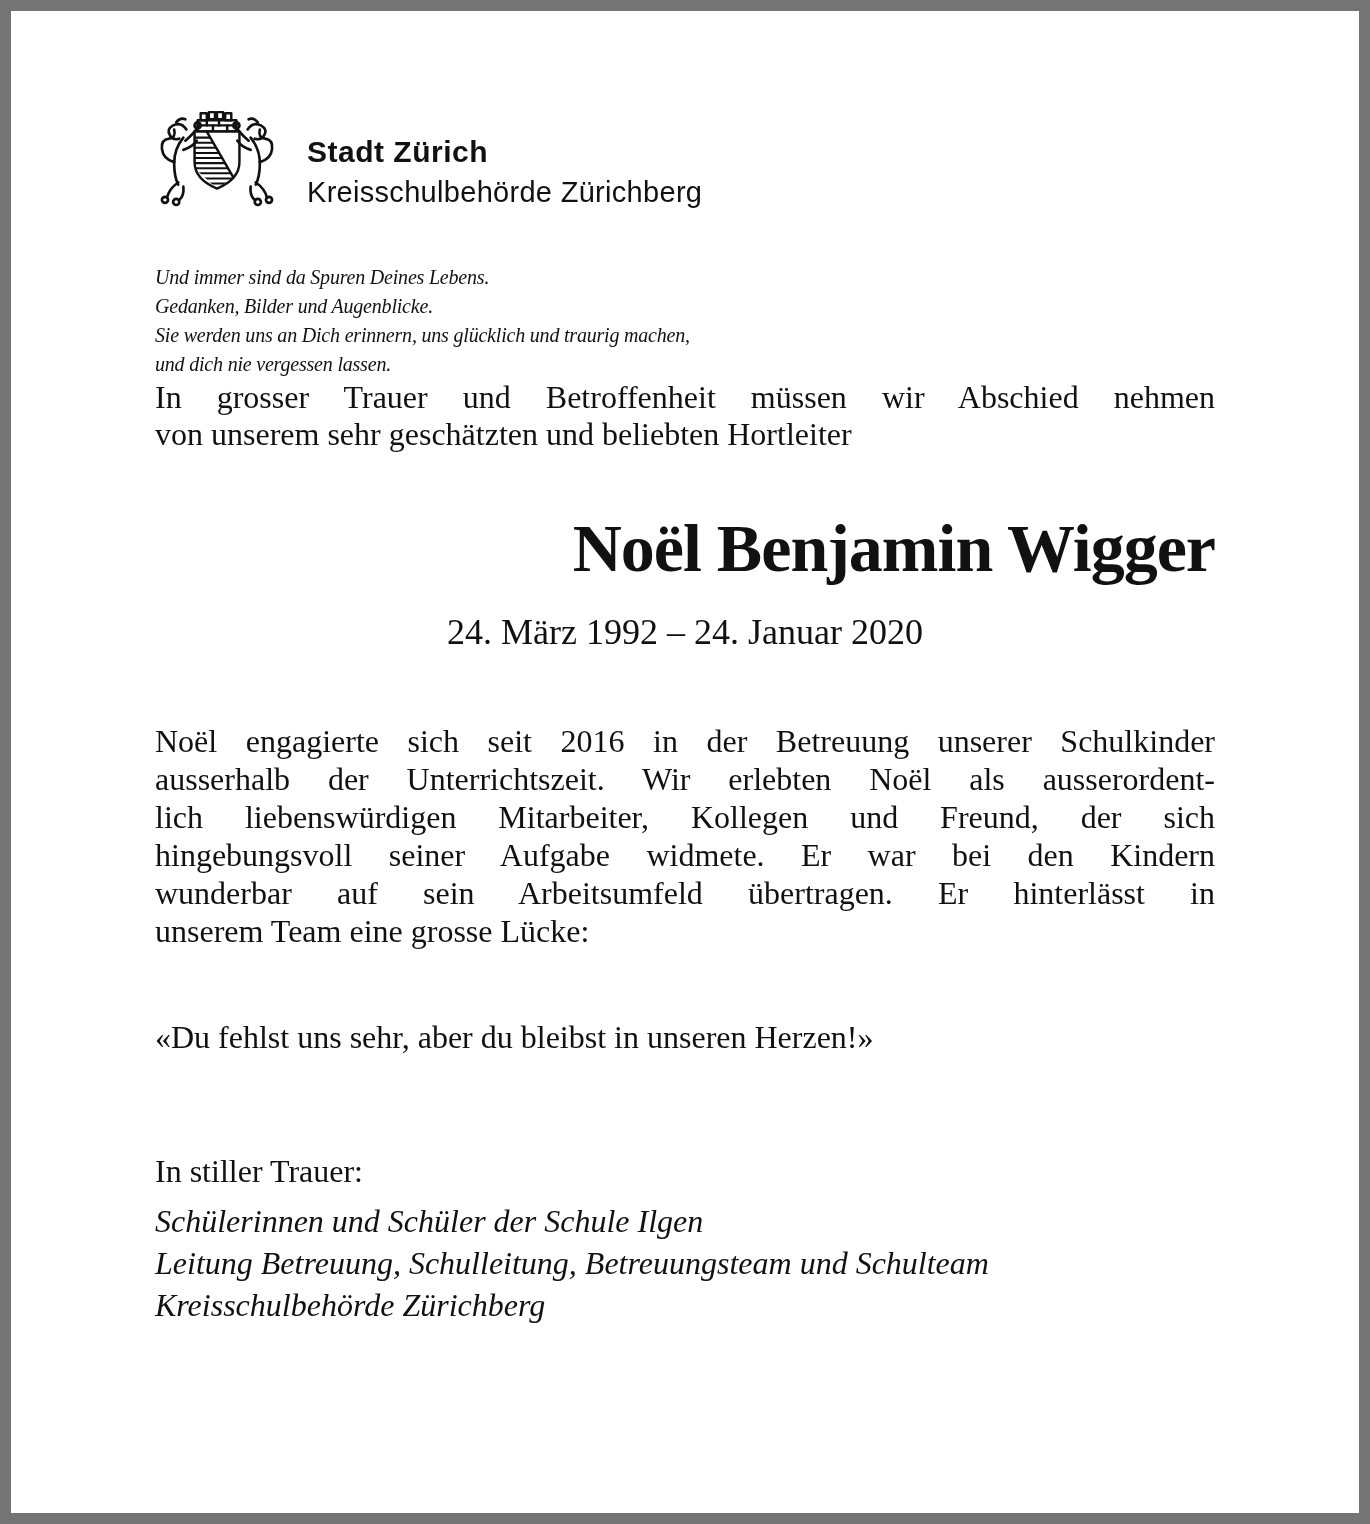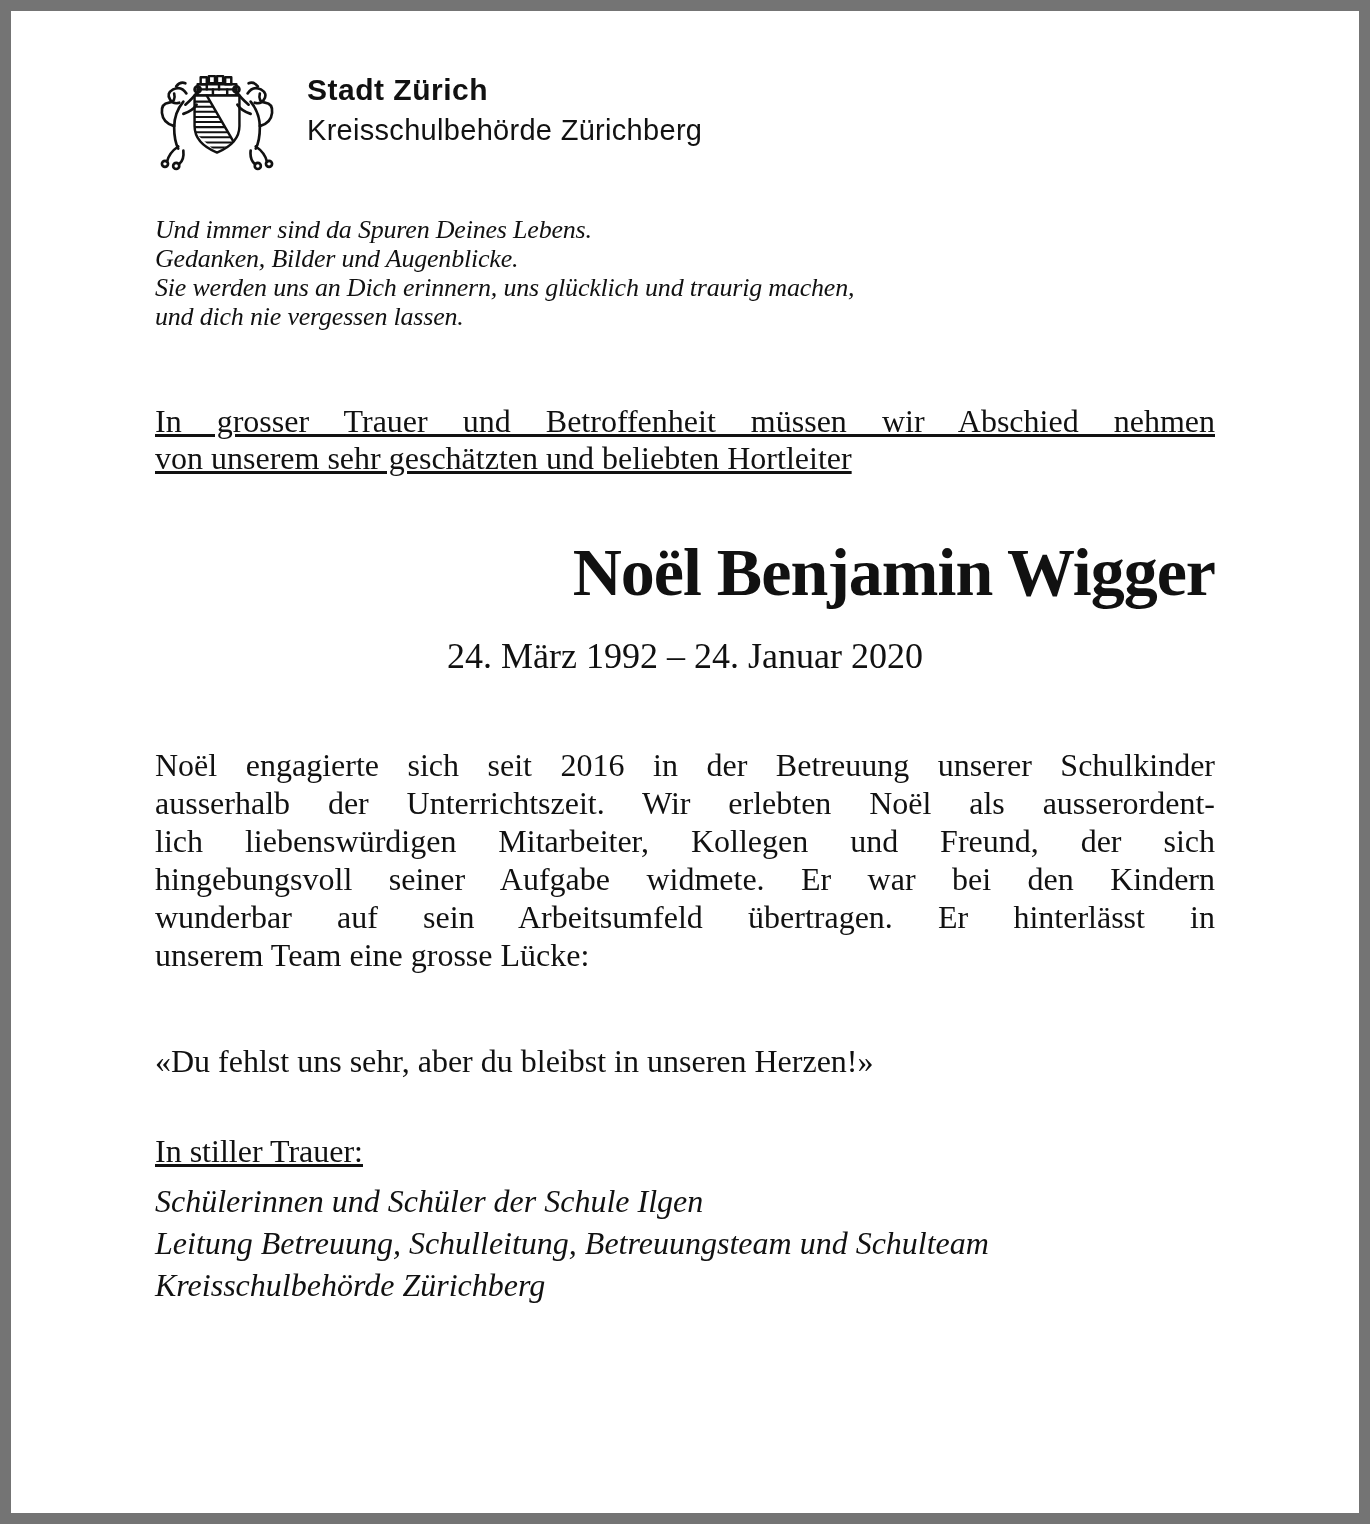--- a/index.html
+++ b/index.html
@@ -20,23 +20,23 @@
   }
   .content {
     box-sizing: border-box;
     width: 100%;
     height: 100%;
     padding: 0 144px;
   }
 
   
   .header {
-    margin-top: 58px;
+    margin-top: 94px;
     display: flex;
-    align-items: flex-start;
+    align-items: flex-end;
   }
   .coat {
     width: 124px;
     height: 102px;
     flex: 0 0 auto;
   }
   .org {
     margin-left: 28px;
     margin-top: 6px;
     font-family: "Liberation Sans", "DejaVu Sans", sans-serif;
@@ -49,33 +49,31 @@
   }
   .org-unit {
     font-size: 29px;
     font-weight: 400;
     margin-top: 11px;
     letter-spacing: 0.3px;
   }
 
   
   .epigraph {
-    margin-top: 44px;
+    margin-top: 56px;
     font-style: italic;
-    font-size: 26px;
+    font-size: 20px;
     line-height: 29px;
     letter-spacing: -0.2px;
   }
 
   
   .intro {
-    margin-top: 72px;
     font-size: 32px;
     line-height: 37px;
-    text-decoration: underline;
   }
   .jline {
     text-align: justify;
     text-align-last: justify;
   }
 
   
   .name {
     margin: 57px 0 0 0;
     font-size: 68px;
@@ -101,24 +99,23 @@
 
   
   .quote {
     margin-top: 68px;
     font-size: 32px;
     line-height: 38px;
   }
 
   
   .mourning-heading {
-    margin-top: 52px;
+    margin-top: 96px;
     font-size: 32px;
     line-height: 38px;
-    text-decoration: underline;
   }
   .mourners {
     margin-top: 10px;
     font-style: italic;
     font-size: 32px;
     line-height: 42px;
   }
 </style>
 </head>
 <body>

